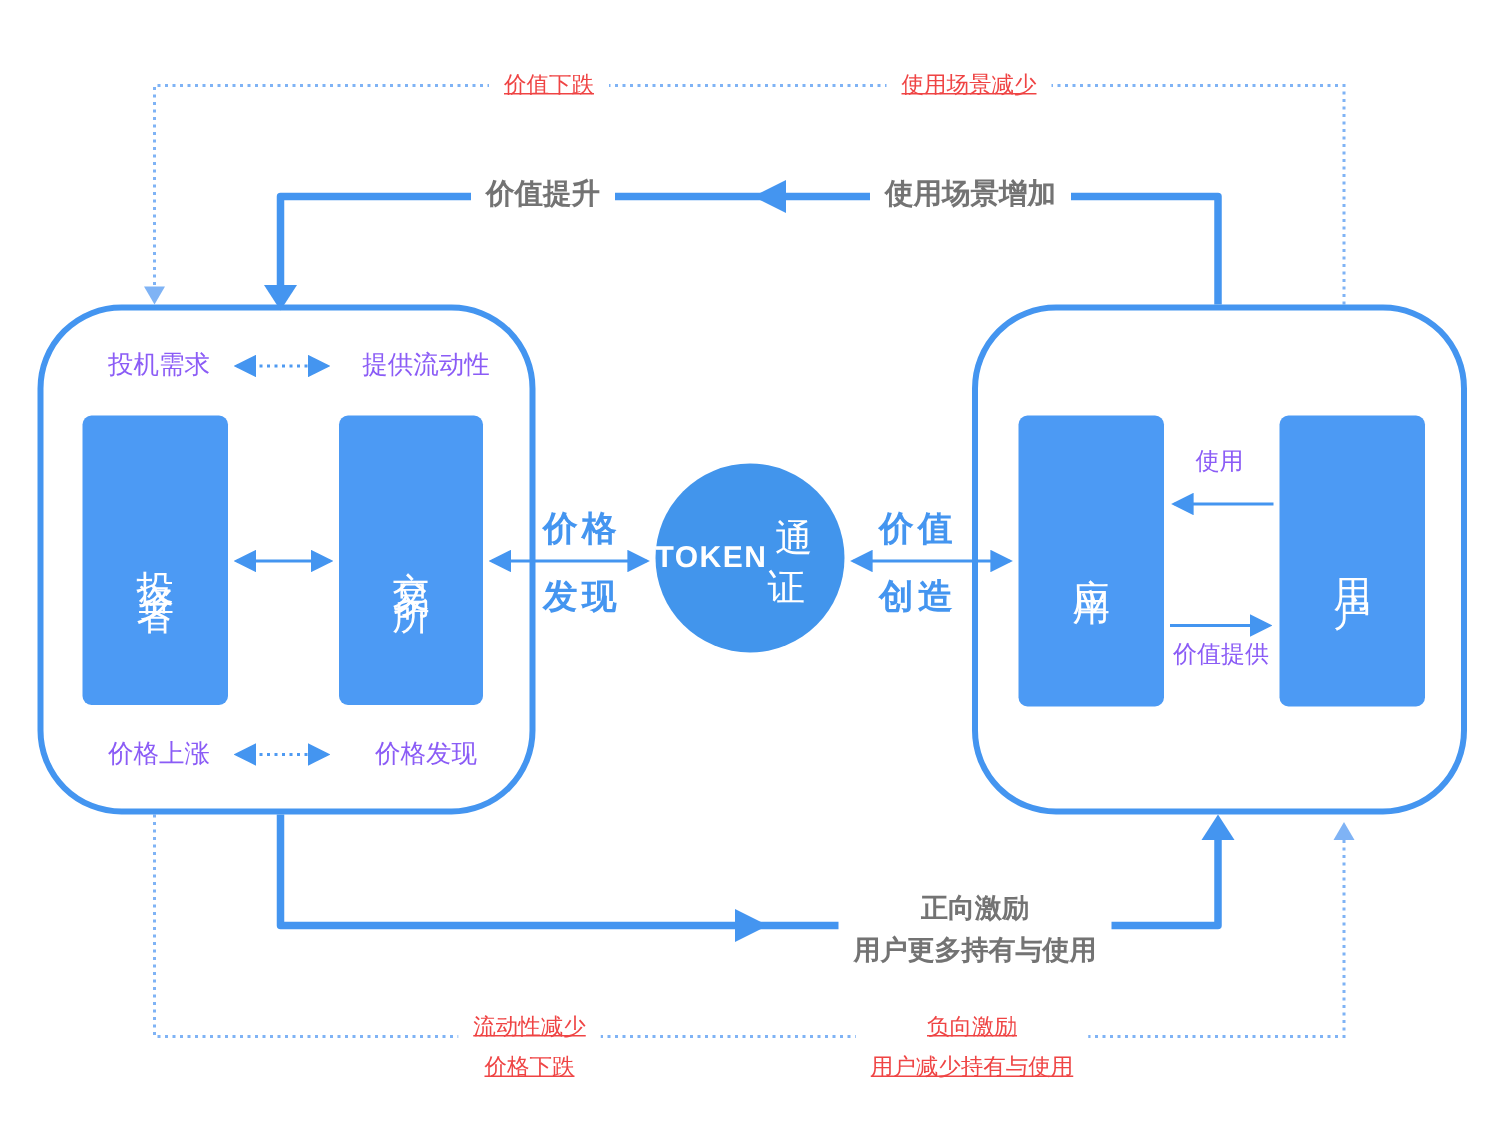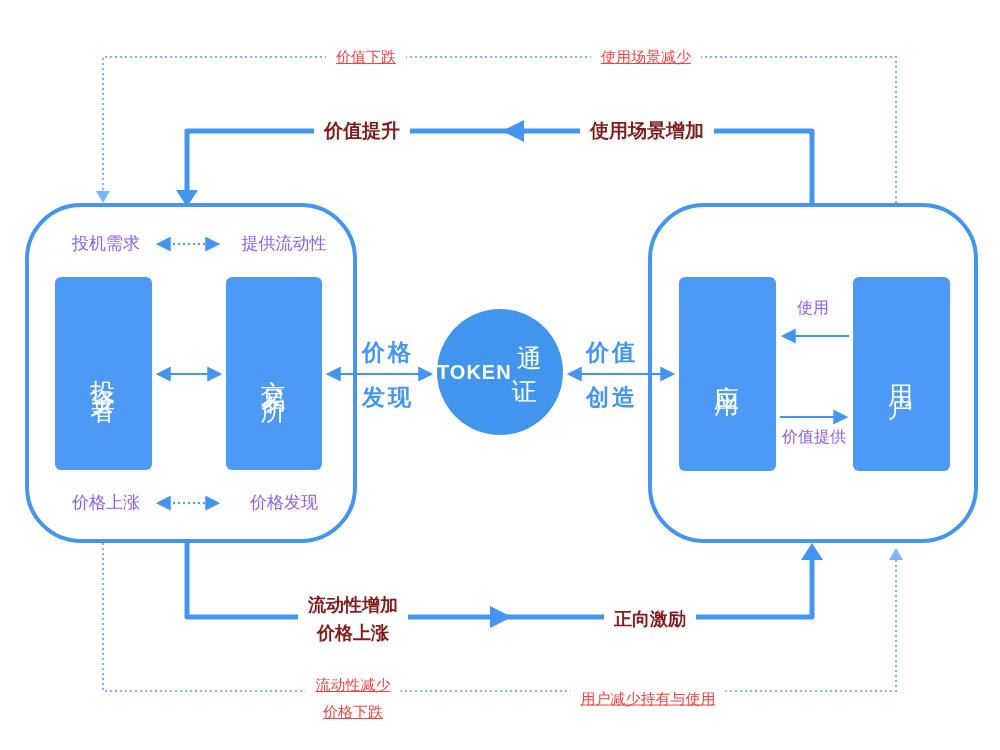--- a/index.html
+++ b/index.html
@@ -29,21 +29,21 @@
     border-radius:50%;background:#4295EC;color:#fff;
     display:flex;flex-direction:row;align-items:center;justify-content:center;
   }
   .token-line1{font-size:20px;font-weight:bold;letter-spacing:1px;}
   .token-line2{font-size:25px;letter-spacing:5px;margin-top:5px;text-indent:5px;}
   .lbl{
     position:absolute;transform:translate(-50%,-50%);white-space:nowrap;
     font-size:16px;line-height:1.2;
   }
   .bg{background:#fff;padding:2px 10px;}
-  .blue-bold{color:#7f1d1d;font-weight:bold;}
+  .blue-bold{color:#737373;font-weight:bold;}
   .light{color:#ef4444;text-decoration:underline;}
   .gray{color:#8b5cf6;}
   .sz15{font-size:15px;}
   .sz17{font-size:17px;}
   .sz19{font-size:19px;}
   .stack{text-align:center;white-space:nowrap;}
   .stack-solid{font-size:18px;line-height:28px;}
   .stack-dotted{font-size:15px;line-height:27px;}
   .two-line-link{
     position:absolute;transform:translate(-50%,-50%);
@@ -121,29 +121,27 @@
     <div>发现</div>
   </div>
   <div class="two-line-link" style="left:612px;top:375px;">
     <div>价值</div>
     <div>创造</div>
   </div>
 
   <div class="lbl gray" style="left:813px;top:308px;font-size:16px;text-align:center;">使用</div>
   <div class="lbl gray" style="left:814px;top:437px;font-size:16px;">价值提供</div>
 
-  <div class="lbl bg blue-bold stack stack-solid" style="left:353px;top:619px;">
-    <div>流动性增加</div>
-    <div>价格上涨</div>
-  </div>
   <div class="lbl bg blue-bold stack stack-solid" style="left:650px;top:619px;">
     <div>正向激励</div>
+    <div>用户更多持有与使用</div>
   </div>
 
   <div class="lbl bg light stack stack-dotted" style="left:353px;top:698px;">
     <div>流动性减少</div>
     <div>价格下跌</div>
   </div>
   <div class="lbl bg light stack stack-dotted" style="left:648px;top:698px;">
+    <div>负向激励</div>
     <div>用户减少持有与使用</div>
   </div>
 
 </div>
 
 </body></html>

